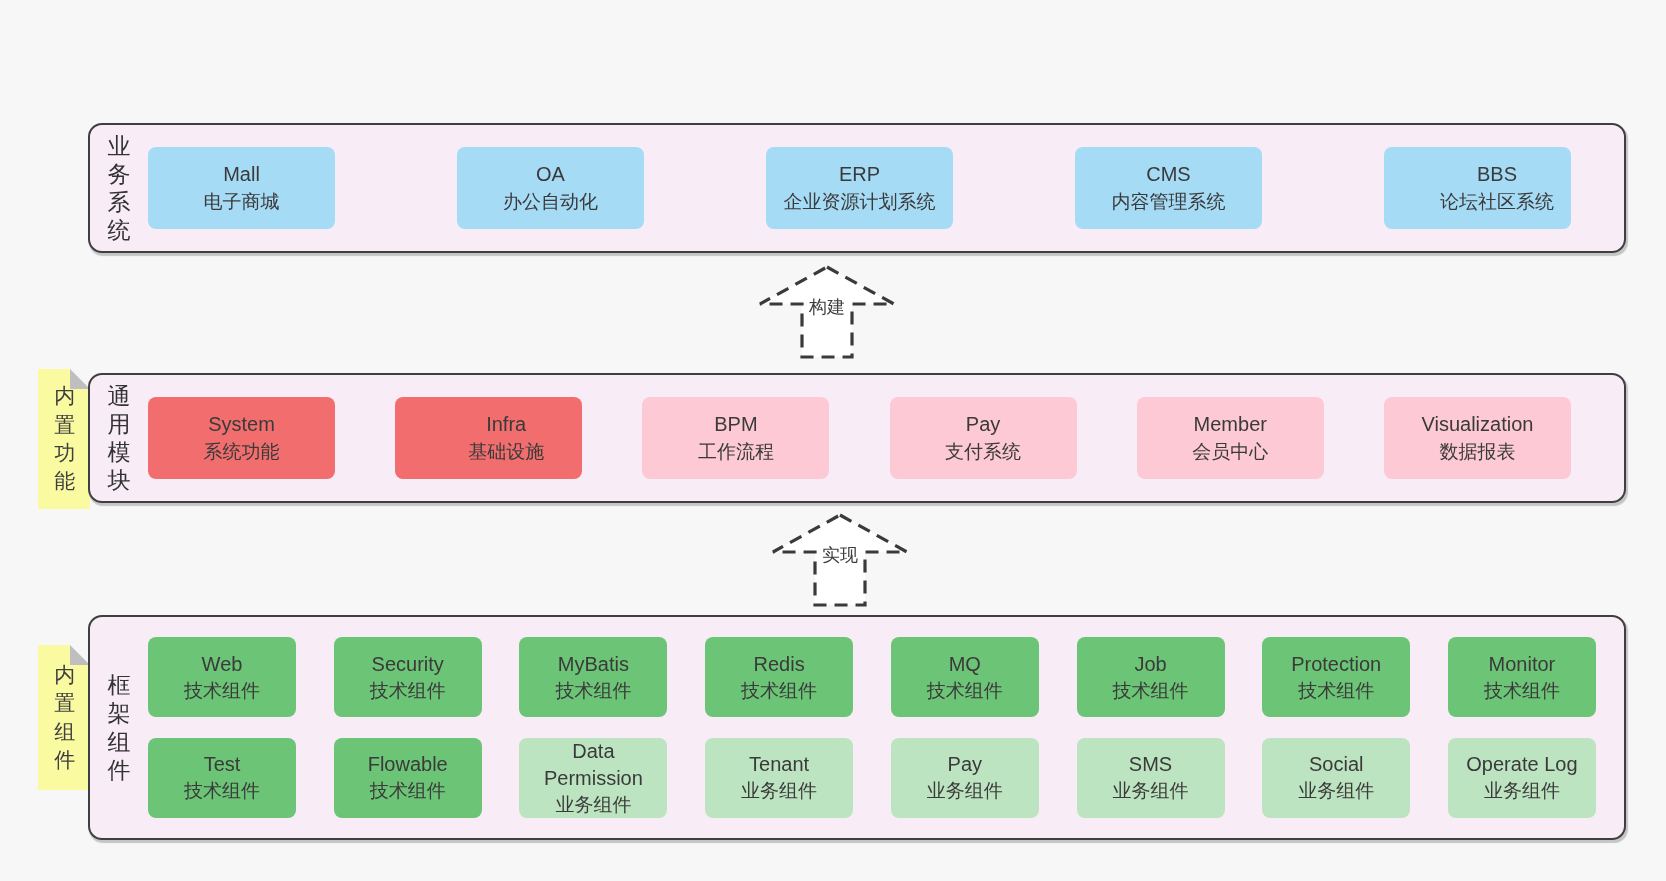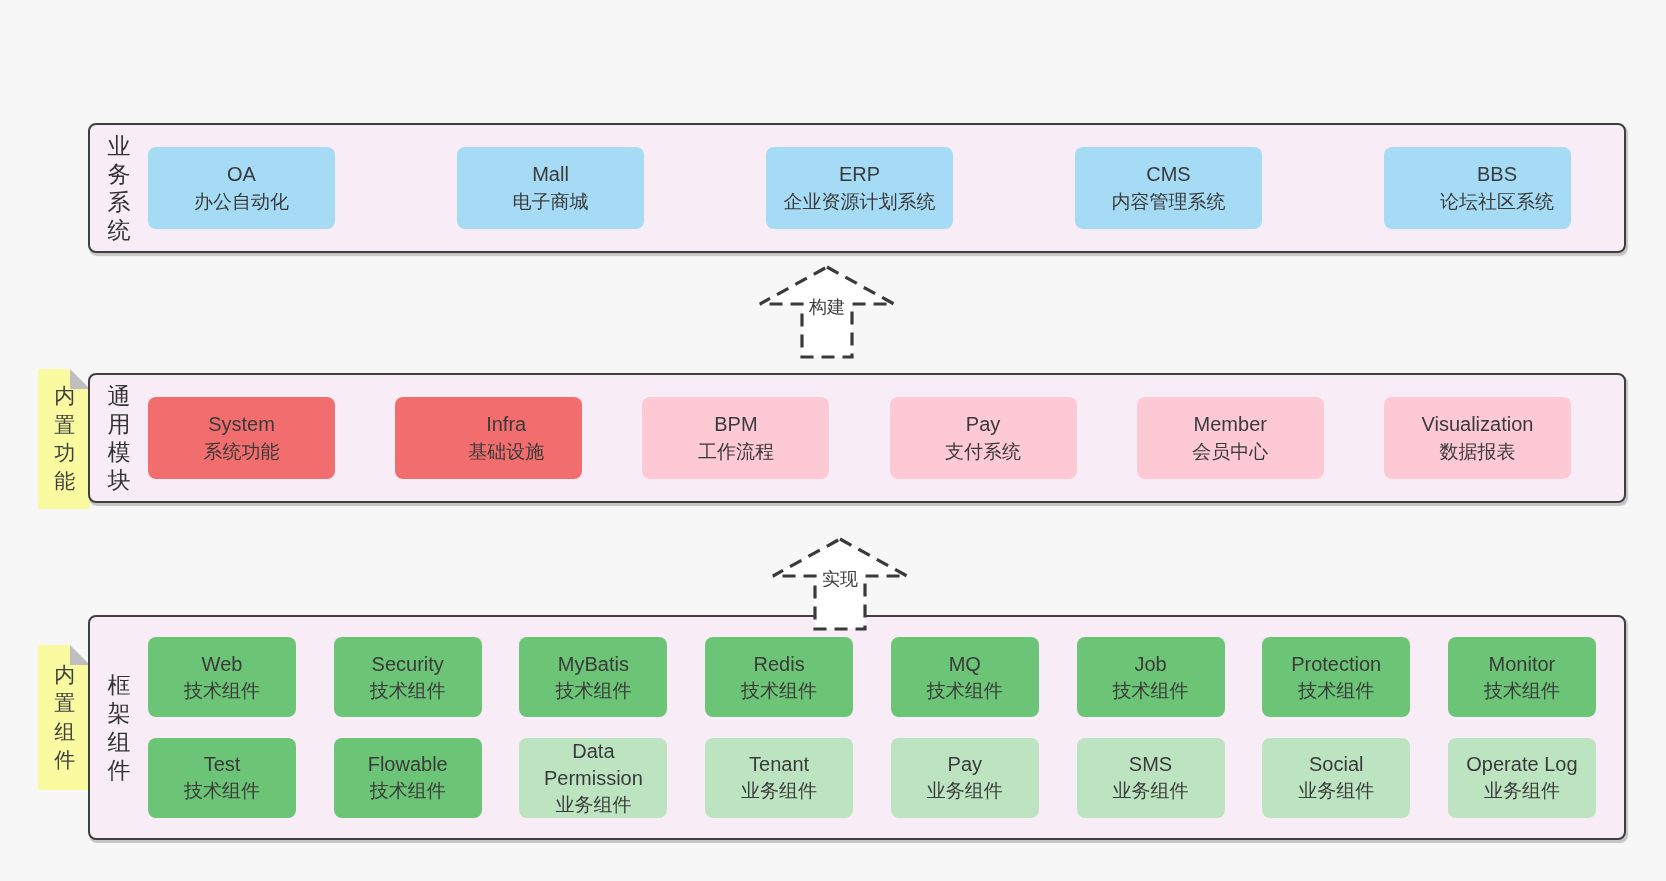--- a/index.html
+++ b/index.html
@@ -11,21 +11,21 @@
     position:relative;
     overflow:hidden;
   }
   .canvas{position:absolute;inset:0;}
 
   
   .panel{
     position:absolute;left:88px;width:1538px;
     background:#f8edf7;
     border:2px solid #3f3f3f;
-    border-radius:8px;
+    border-radius:14px;
     box-shadow:1.5px 2.5px 1px rgba(70,70,70,.28);
     box-sizing:border-box;
     display:flex;
     z-index:2;
   }
   #panel-business{top:123px;height:130px;}
   #panel-modules{top:373px;height:130px;}
   #panel-components{top:615px;height:225px;}
 
   .v-label{
@@ -81,21 +81,21 @@
   .note .fold{
     position:absolute;top:0;right:0;
     width:0;height:0;border-style:solid;
     border-width:0 20px 20px 0;
     border-color:#f7f7f7 #f7f7f7 #bfbfbf transparent;
   }
 
   
   .arrow{position:absolute;width:140px;height:96px;z-index:3;}
   #arrow-build{left:757px;top:264px;}
-  #arrow-implement{left:770px;top:536px;}
+  #arrow-implement{left:770px;top:512px;}
   .arrow svg{display:block;width:100%;height:100%;}
   .arrow-label{
     position:absolute;left:50%;top:31px;transform:translateX(-50%);
     background:#ffffff;
     padding:0 4px;
     font-size:18px;color:#3d3d3d;
     white-space:nowrap;
   }
 </style>
 </head>
@@ -111,26 +111,26 @@
     <span class="chars">内置组件</span>
     <span class="fold"></span>
   </div>
 
   <section class="panel" id="panel-business" style="background: rgb(248, 237, 247);">
     <div class="v-label">
       <span class="chars">业务系统</span>
     </div>
     <div class="row6">
       <div class="box box6" style="background: rgb(166, 219, 246);">
+        <div class="name">Mall</div>
+        <div class="sub">电子商城</div>
+      </div>
+      <div class="box box6" style="background: rgb(166, 219, 246);">
         <div class="name">OA</div>
         <div class="sub">办公自动化</div>
-      </div>
-      <div class="box box6" style="background: rgb(166, 219, 246);">
-        <div class="name">Mall</div>
-        <div class="sub">电子商城</div>
       </div>
       <div class="box box6" style="background: rgb(166, 219, 246);">
         <div class="name">ERP</div>
         <div class="sub">企业资源计划系统</div>
       </div>
       <div class="box box6" style="background: rgb(166, 219, 246); text-align: center;">
         <div class="name">CMS</div>
         <div class="sub">内容管理系统</div>
       </div>
       <div class="box box6" style="background: rgb(166, 219, 246); padding-left: 48px;">

